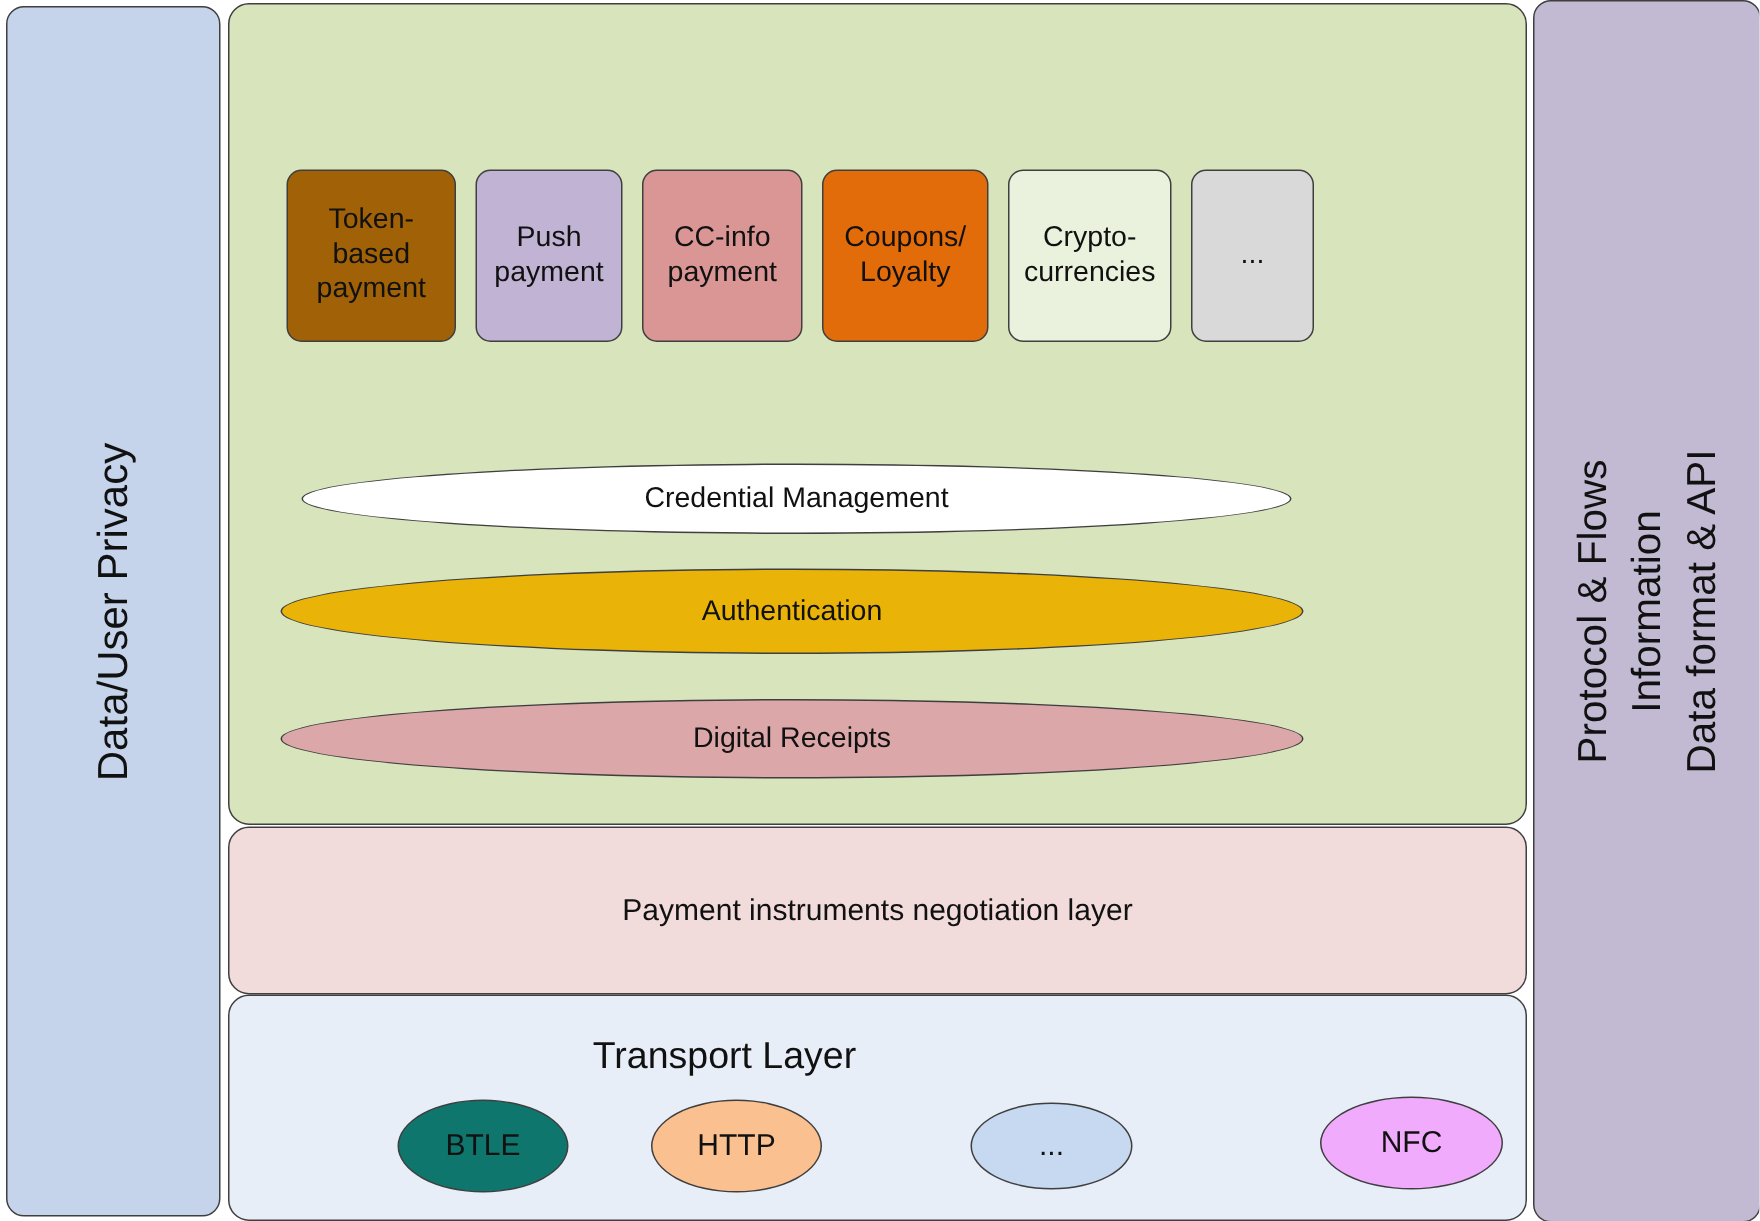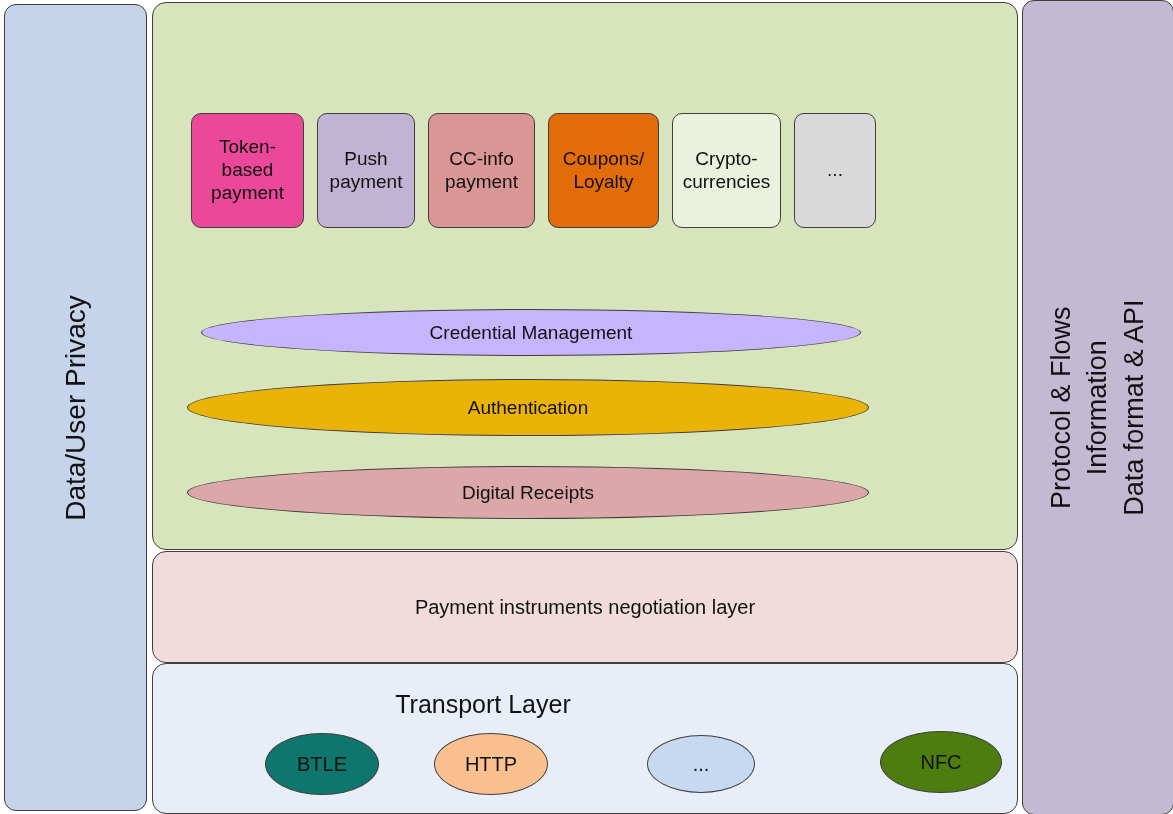--- a/index.html
+++ b/index.html
@@ -93,51 +93,51 @@
 
 <div id="stage">
 
   <div class="sidebar left" style="background: rgb(197, 211, 235);">
     <div class="vtext">Data/User Privacy</div>
   </div>
 
   <div class="layer green" style="background: rgb(216, 228, 188);">
 
     <div class="instrument-row">
-      <div class="instrument" style="width: 113px; background: #ec4899; border-radius: 10px;">Token-
+      <div class="instrument" style="width: 113px; background: #a16207; border-radius: 10px;">Token-
 based
 payment</div>
       <div class="instrument" style="width: 98px; background: rgb(192, 179, 212);">Push
 payment</div>
       <div class="instrument" style="width: 107px; background: rgb(217, 150, 148);">CC-info
 payment</div>
       <div class="instrument" style="width: 111px; background: rgb(227, 108, 10);">Coupons/
 Loyalty</div>
       <div class="instrument" style="width: 109px; background: rgb(234, 241, 221);">Crypto-
 currencies</div>
       <div class="instrument" style="width: 82px; background: rgb(217, 217, 217);">...</div>
     </div>
 
 
-    <div class="ellipse cap-cred" style="background: #c4b5fd;">Credential Management</div>
+    <div class="ellipse cap-cred" style="background: #ffffff;">Credential Management</div>
     <div class="ellipse cap-auth" style="background: #eab308;">Authentication</div>
     <div class="ellipse cap-rec" style="background: rgb(219, 167, 169);">Digital Receipts</div>
   </div>
 
   <div class="layer pinkbox" style="background: rgb(242, 220, 219);">
     <div class="neg-title">Payment instruments negotiation layer</div>
   </div>
 
   <div class="layer transport" style="background: rgb(232, 238, 248);">
     <div class="layer-title transport-title">Transport Layer</div>
 
     <div class="ellipse p-btle" style="background: #0f766e;">BTLE</div>
     <div class="ellipse p-http" style="background: rgb(250, 192, 144);">HTTP</div>
     <div class="ellipse p-more" style="background: rgb(198, 217, 240);">...</div>
-    <div class="ellipse p-nfc" style="background: #4d7c0f;">NFC</div>
+    <div class="ellipse p-nfc" style="background: #f0abfc;">NFC</div>
   </div>
 
   <div class="sidebar right" style="background: rgb(194, 185, 210);">
     <div class="vblock">
       <div>Protocol &amp; Flows</div>
       <div>Information</div>
       <div>Data format &amp; API</div>
     </div>
   </div>
 

